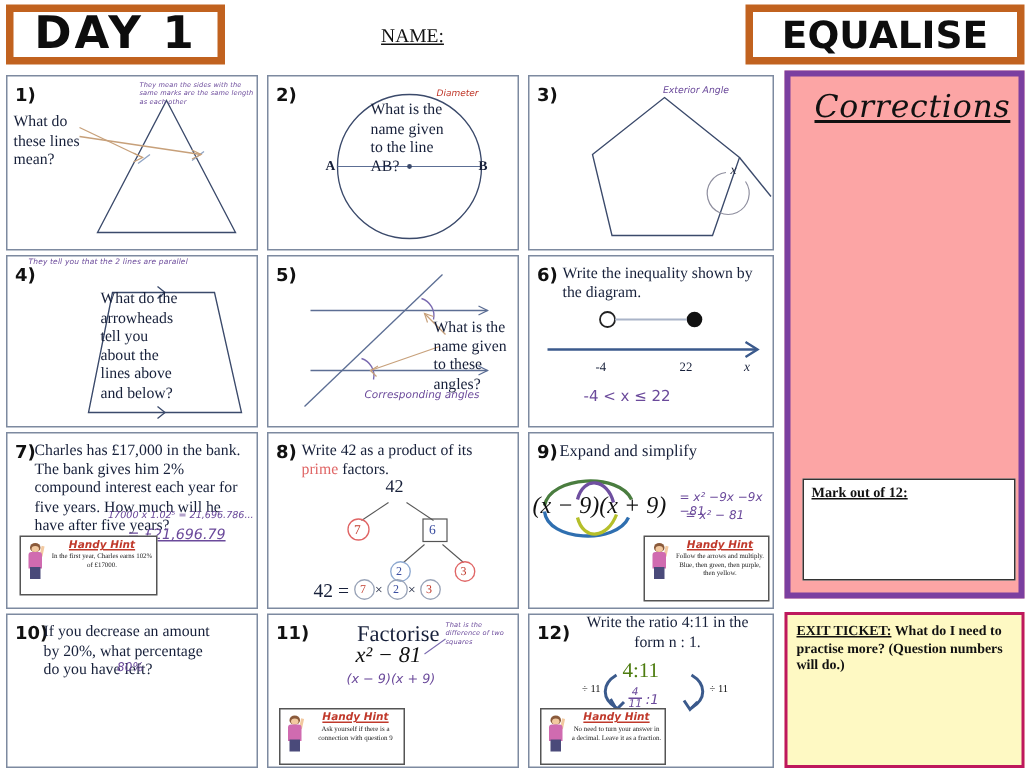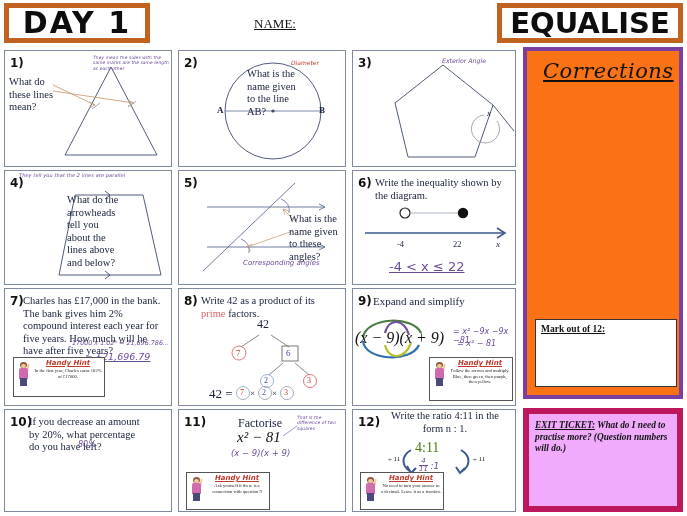--- a/index.html
+++ b/index.html
@@ -24,21 +24,21 @@
     position:absolute;left:215px;top:16px;width:120px;
     text-align:center;font-size:13px;color:#111;
     text-decoration:underline;font-family:"Liberation Serif",serif;
   }
   .hdr-eq{
     position:absolute;left:497px;top:3px;width:186px;height:40px;
     border:5px solid #C1621F;background:#fff;box-sizing:border-box;
     display:flex;align-items:center;justify-content:center;
   }
   .hdr-eq span{
-    font-family:"DejaVu Sans", sans-serif;font-weight:bold;font-size:29px;
+    font-family:"DejaVu Sans", sans-serif;font-weight:bold;font-size:25px;
     letter-spacing:0px;color:#0d0d0d;line-height:1;
   }
 
   
   .qbox{position:absolute;border:1px solid #7d8aa0;background:#fff;box-sizing:border-box;overflow:hidden;}
   .qnum{
     position:absolute;font-family:"DejaVu Sans",sans-serif;font-weight:bold;
     font-size:12px;color:#111;left:5px;top:5px;
   }
   .qtext{position:absolute;font-size:10.5px;line-height:12.5px;color:#17203a;}
@@ -65,38 +65,38 @@
   
   .fig-head{position:absolute;left:4px;top:3px;width:7px;height:6px;border-radius:50% 50% 45% 45%;background:#8a5a3b;}
   .fig-face{position:absolute;left:5px;top:5px;width:5px;height:4px;border-radius:50%;background:#f2c9a0;}
   .fig-body{position:absolute;left:3px;top:9px;width:9px;height:11px;background:#d06bb0;border-radius:2px 2px 0 0;}
   .fig-arm{position:absolute;left:11px;top:5px;width:2px;height:7px;background:#f2c9a0;transform:rotate(12deg);}
   .fig-legs{position:absolute;left:4px;top:19px;width:7px;height:8px;background:#4a4a7a;}
 
   
   .corr{
     position:absolute;left:523px;top:47px;width:160px;height:352px;
-    border:4px solid #7b3fa0;background:#f97316;box-sizing:border-box;
+    border:4px solid #7b3fa0;background:#fca5a5;box-sizing:border-box;
   }
   .corr-title{
     position:absolute;left:16px;top:8px;font-family:"DejaVu Serif",serif;
     font-style:italic;font-size:21px;color:#111;text-decoration:underline;
     letter-spacing:.5px;
   }
   .mark-box{
     position:absolute;left:8px;top:268px;width:142px;height:68px;
     border:1px solid #333;background:#fff;box-sizing:border-box;
   }
   .mark-label{
     position:absolute;left:5px;top:4px;font-size:9.5px;font-weight:bold;
     color:#111;text-decoration:underline;font-family:"Liberation Serif",serif;
   }
   .exit{
     position:absolute;left:523px;top:408px;width:160px;height:104px;
-    border:6px solid #be185d;background:#f0abfc;box-sizing:border-box;font-style:italic;
+    border:2px solid #be185d;background:#fef9c3;box-sizing:border-box;
   }
   .exit-text{
     position:absolute;left:6px;top:6px;width:148px;font-size:9.3px;
     line-height:11.5px;font-weight:bold;color:#111;
   }
   .exit-text u{text-decoration:underline;}
 
   svg{display:block;overflow:visible;}
 </style>
 </head>
@@ -193,21 +193,21 @@
     <svg style="position:absolute;left:8px;top:32px;" width="150" height="50" viewBox="0 0 150 50">
       <circle cx="44" cy="10" r="5" fill="#fff" stroke="#222" stroke-width="1.2"></circle>
       <circle cx="102" cy="10" r="5.2" fill="#111"></circle>
       <line x1="49" y1="10" x2="97" y2="10" stroke="#aab4c8" stroke-width="1.2"></line>
       <line x1="4" y1="30" x2="143" y2="30" stroke="#3b5a8c" stroke-width="1.6"></line>
       <polyline points="136,25 144,30 136,35" fill="none" stroke="#3b5a8c" stroke-width="1.6"></polyline>
     </svg>
     <div style="position:absolute;left:44px;top:68px;font-size:8.5px;color:#17203a;">-4</div>
     <div style="position:absolute;left:100px;top:68px;font-size:8.5px;color:#17203a;">22</div>
     <div style="position:absolute;left:143px;top:68px;font-size:9px;font-style:italic;color:#17203a;">x</div>
-    <div class="hw hw-purple" style="left:36px;top:88px;font-size:13px;font-style:normal;text-decoration:underline;">-4 &lt; x ≤ 22</div>
+    <div class="hw hw-purple" style="left:36px;top:88px;font-size:10px;font-style:normal;">-4 &lt; x ≤ 22</div>
   </div>
 
   <div class="qbox" style="left:4px;top:288px;width:168px;height:118px;">
     <div class="qnum">7)</div>
     <div class="qtext" style="left:18px;top:6px;width:146px;">Charles has £17,000 in the bank. The bank gives him 2% compound interest each year for five years. How much will he have after five years?</div>
     <div class="hw hw-purple" style="left:67px;top:50px;font-size:6.4px;">17000 x 1.02⁵ = 21,696.786...</div>
     <div class="hw hw-purple" style="left:80px;top:62px;font-size:9.5px;text-decoration:underline;">= £21,696.79</div>
     <div class="hint" style="left:8px;top:68px;width:92px;height:40px;">
       <div class="person">
         <div class="fig-head"></div>
@@ -284,21 +284,21 @@
   </div>
 
   <div class="qbox" style="left:4px;top:409px;width:168px;height:103px;">
     <div class="qnum">10)</div>
     <div class="qtext" style="left:24px;top:6px;width:118px;">If you decrease an amount by 20%, what percentage do you have left?</div>
     <div class="hw hw-purple" style="left:73px;top:30px;font-size:8px;">80%</div>
   </div>
 
   <div class="qbox" style="left:178px;top:409px;width:168px;height:103px;">
     <div class="qnum">11)</div>
-    <div class="qtext" style="left:59px;top:7px;width:60px;font-size:12px;">Factorise</div>
+    <div class="qtext" style="left:59px;top:7px;width:60px;font-size:15px;">Factorise</div>
     <div style="position:absolute;left:58px;top:19px;font-size:15px;font-style:italic;color:#111;">x² − 81</div>
     <svg style="position:absolute;left:0;top:0;" width="168" height="103" viewBox="0 0 168 103">
       <line x1="104" y1="26" x2="118" y2="16" stroke="#7a6ab0" stroke-width="0.7"></line>
     </svg>
     <div class="hw hw-purple tiny" style="left:118px;top:5px;width:44px;">That is the difference of two squares</div>
     <div class="hw hw-purple" style="left:52px;top:38px;font-size:8.5px;">(x − 9)(x + 9)</div>
     <div class="hint" style="left:7px;top:62px;width:84px;height:38px;">
       <div class="person">
         <div class="fig-head"></div>
           <div class="fig-face"></div>

